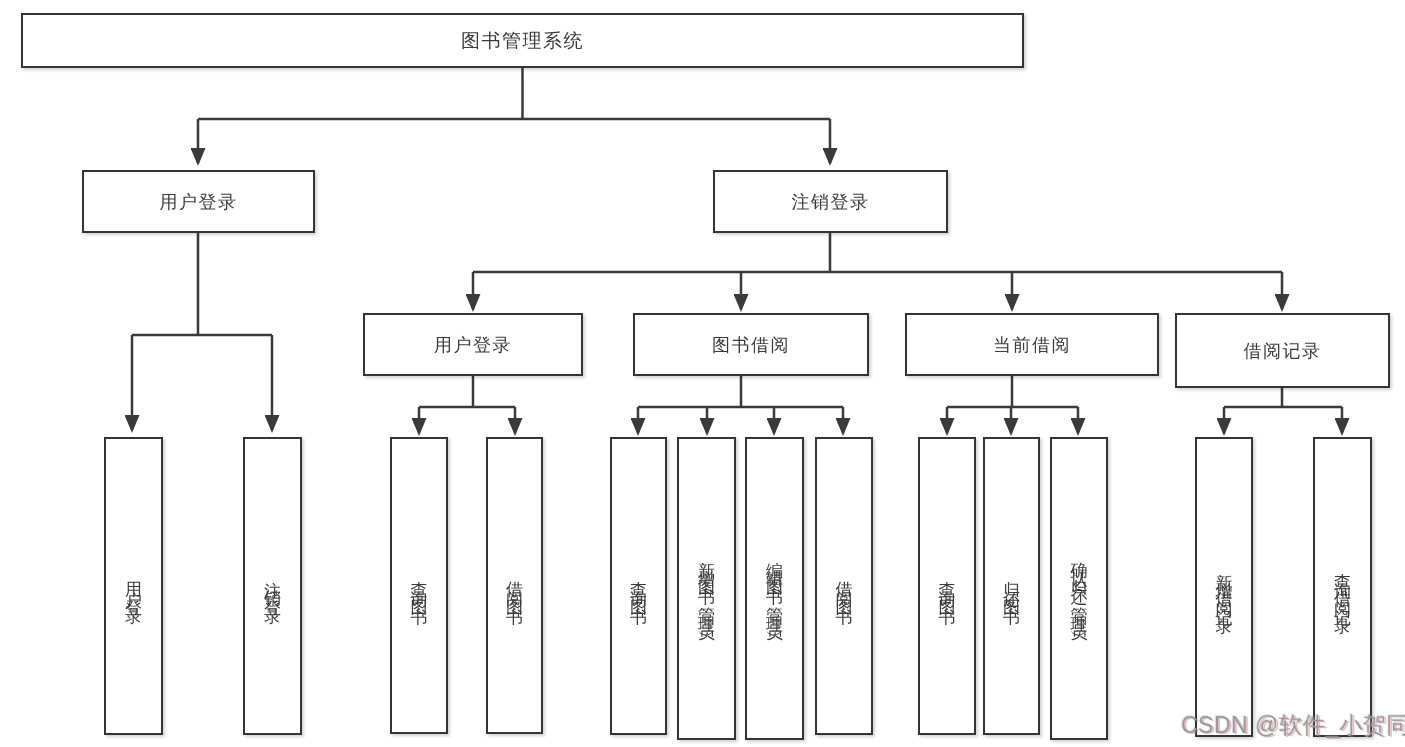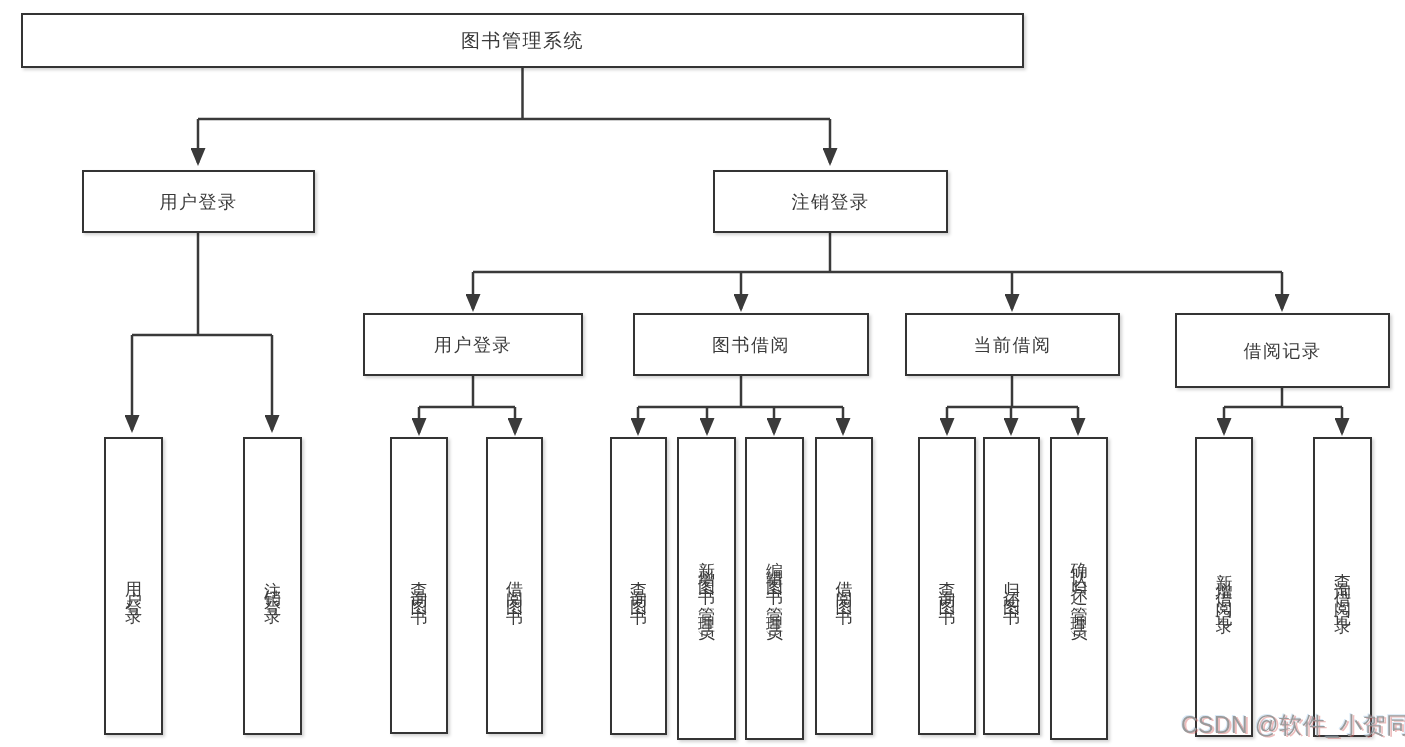--- a/index.html
+++ b/index.html
@@ -126,21 +126,21 @@
   <div class="node hbox" style="left:713px;top:170px;width:235px;height:63px">
     <span class="hlabel">注销登录</span>
   </div>
 
   <div class="node hbox" style="left:363px;top:313px;width:220px;height:63px">
     <span class="hlabel">用户登录</span>
   </div>
   <div class="node hbox" style="left:633px;top:313px;width:236px;height:63px">
     <span class="hlabel">图书借阅</span>
   </div>
-  <div class="node hbox" style="left:905px;top:313px;width:215px;height:63px">
+  <div class="node hbox" style="left:905px;top:313px;width:254px;height:63px">
     <span class="hlabel">当前借阅</span>
   </div>
   <div class="node hbox" style="left:1175px;top:313px;width:215px;height:75px">
     <span class="hlabel">借阅记录</span>
   </div>
 
   <div class="node vbox" style="left:104px;top:437px;width:59px;height:298px">
     <span class="vlabel">用户登录</span>
   </div>
   <div class="node vbox" style="left:243px;top:437px;width:59px;height:298px">

